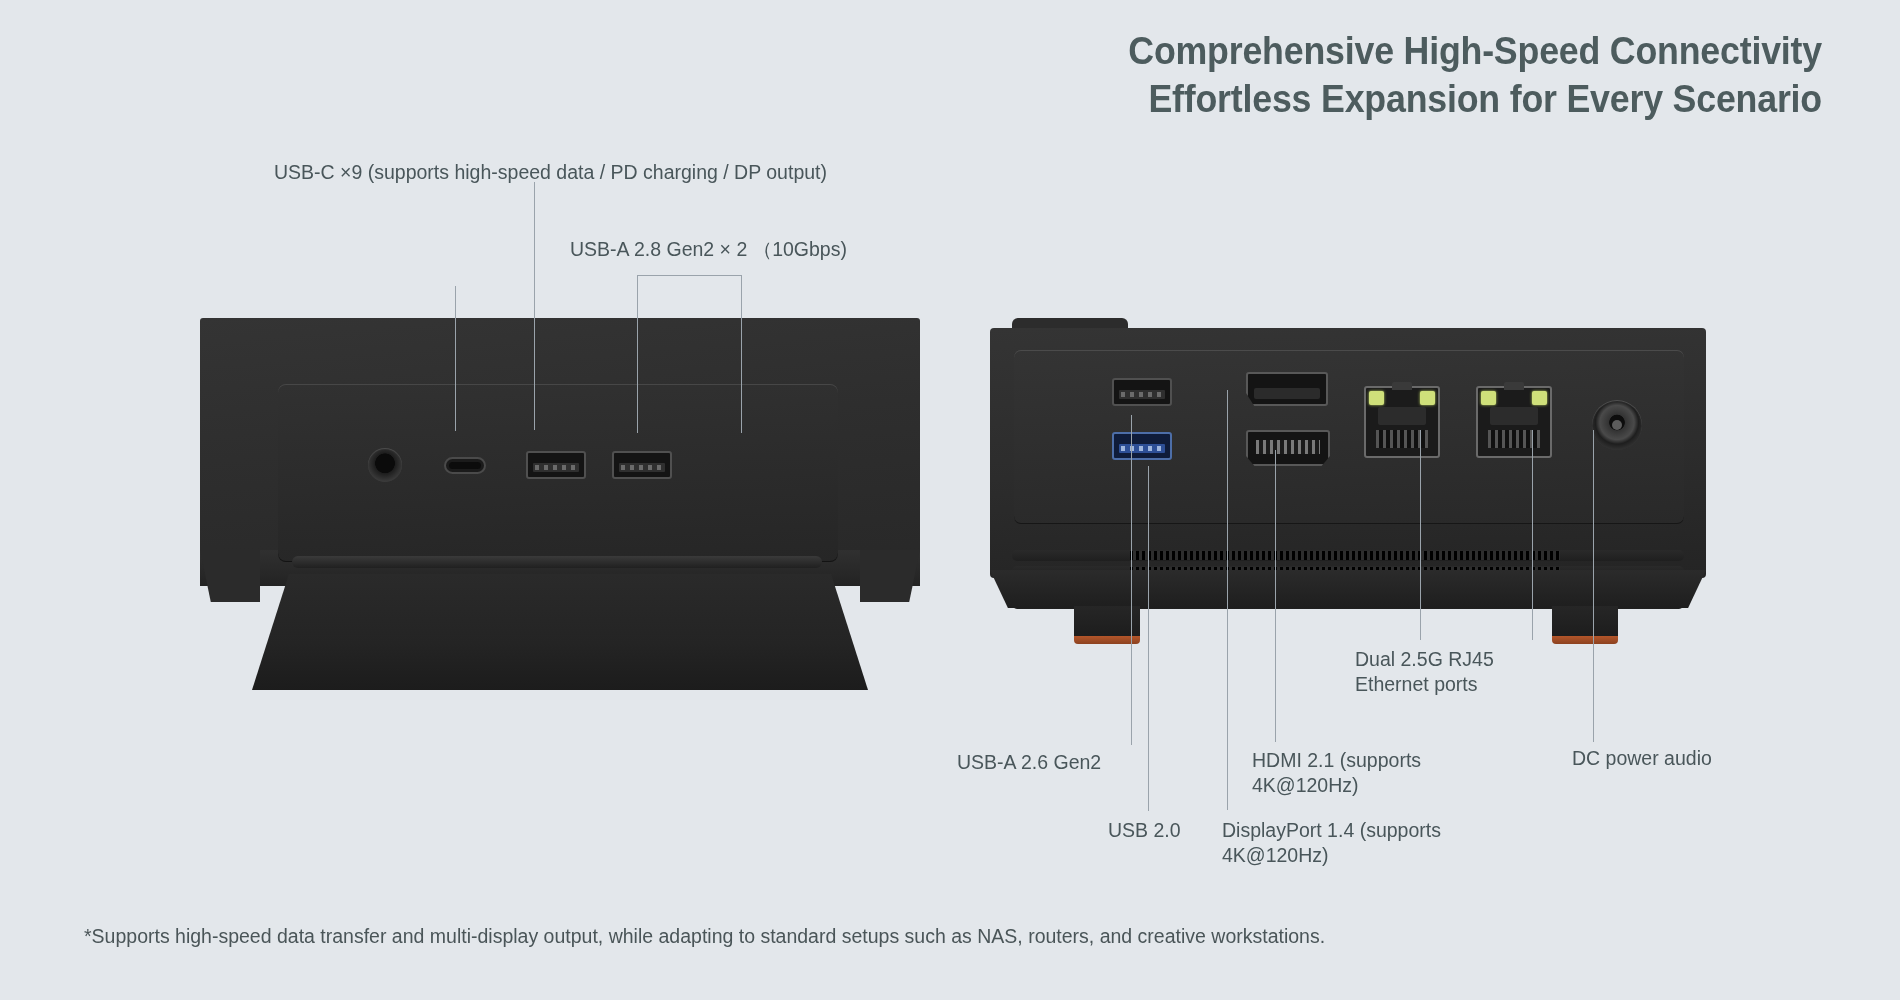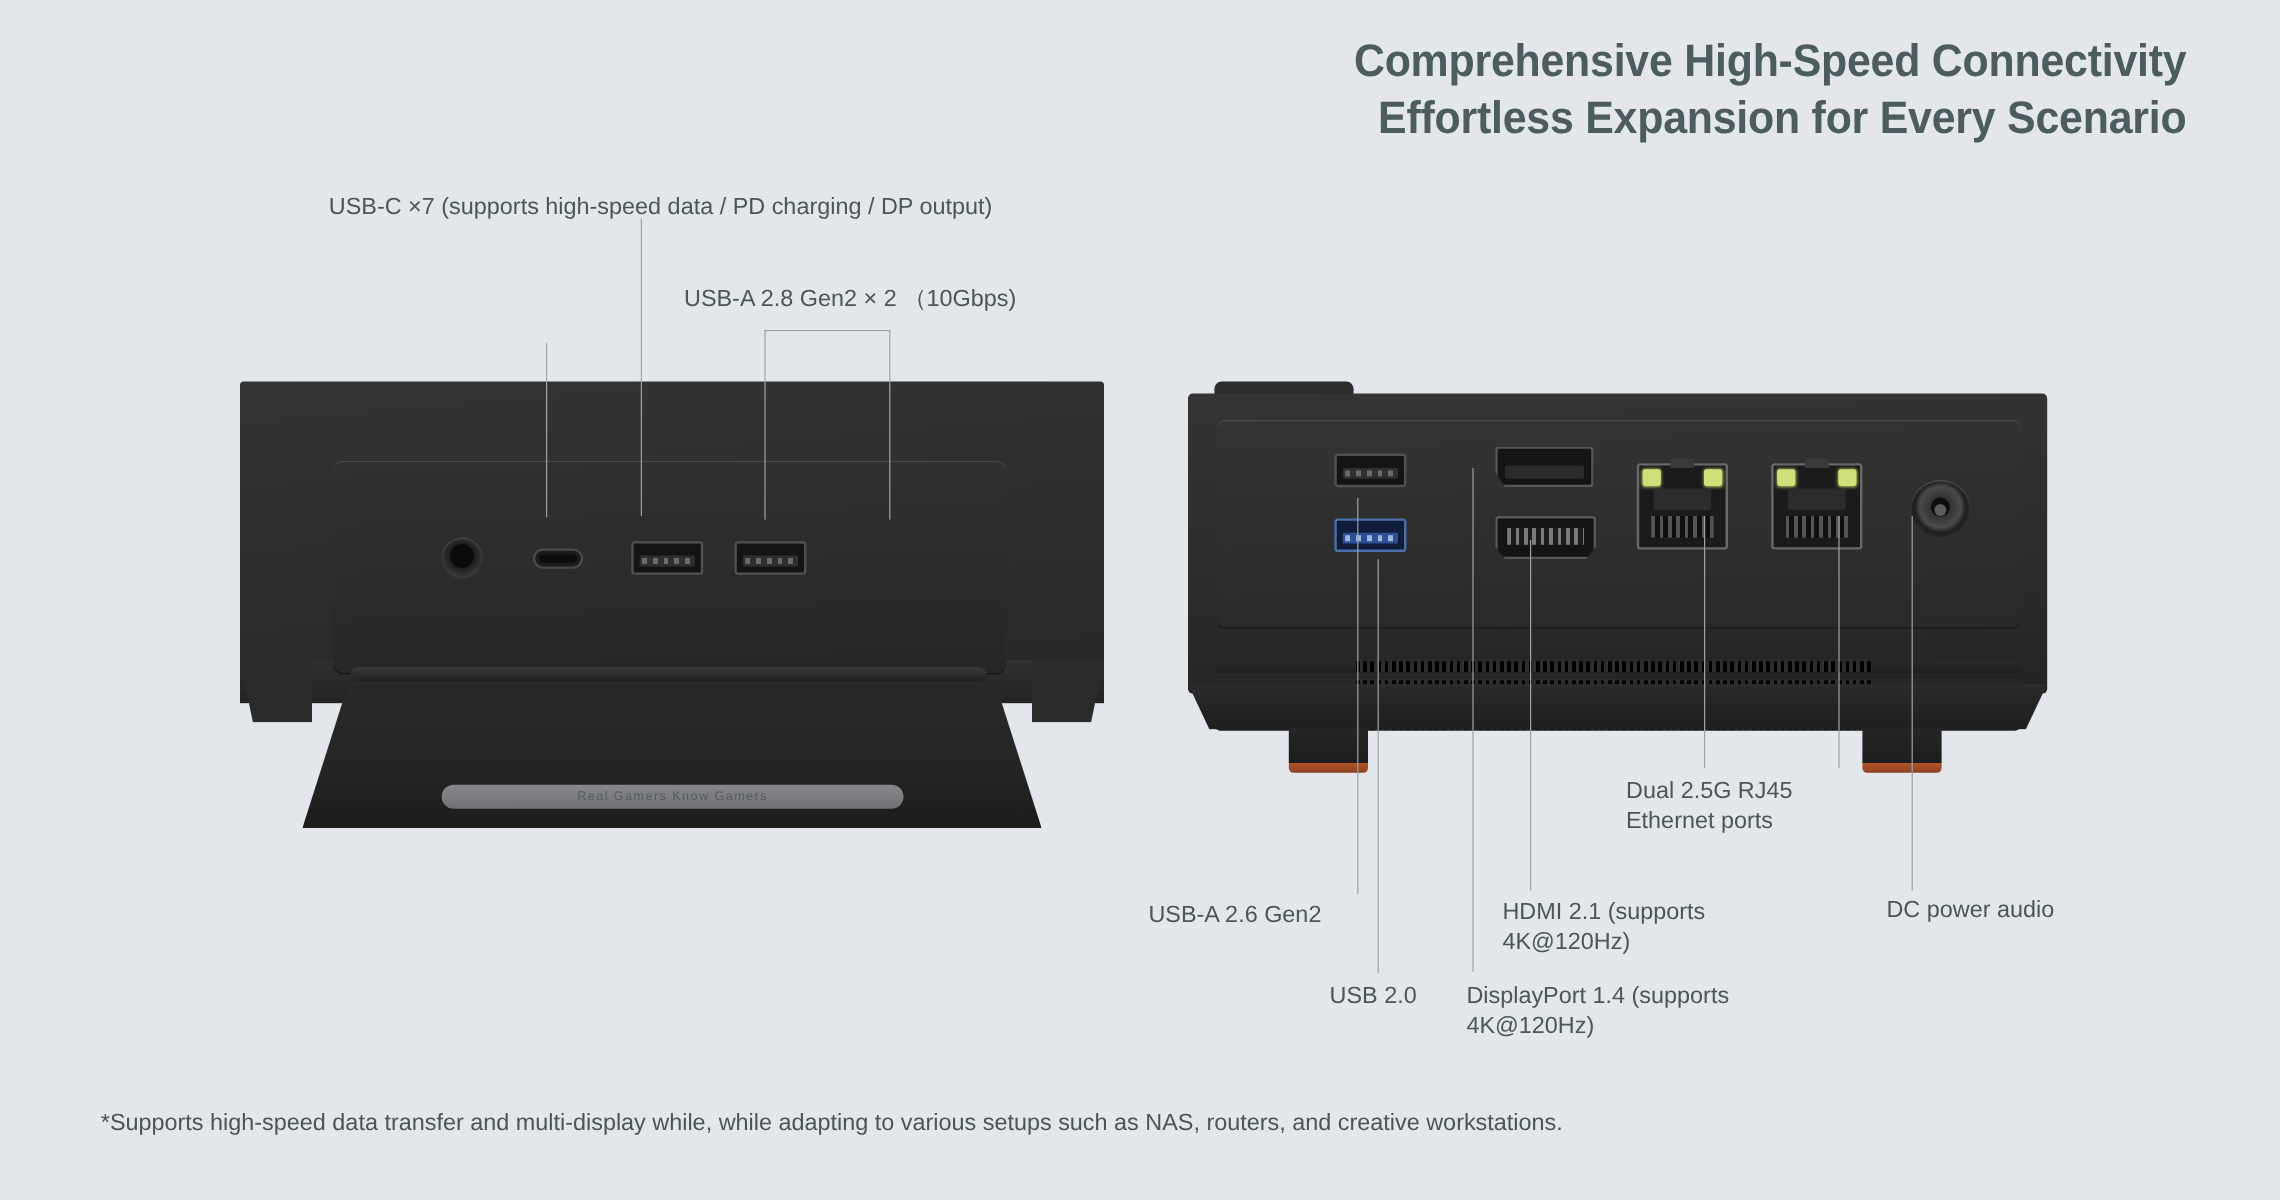--- a/index.html
+++ b/index.html
@@ -246,21 +246,20 @@
       <div class="typec" style="left:166px;top:73px;"></div>
       <div class="usba" style="left:248px;top:67px;">
           <span class="tongue"></span>
         </div>
       <div class="usba" style="left:334px;top:67px;">
           <span class="tongue"></span>
         </div>
     </div>
     <div class="l-hinge"></div>
     <div class="l-stand"></div>
-    <div class="l-plate">Real Gamers Know Gamers</div>
   </div>
 
   <div id="rightDev">
     <div class="r-topnub"></div>
     <div class="r-body"></div>
     <div class="r-panel">
       <div class="usba" style="left:98px;top:28px;">
           <span class="tongue"></span>
         </div>
       <div class="usba blue" style="left:98px;top:82px;">
@@ -300,21 +299,21 @@
         </div>
       <div class="ventrow" style="top:48px;">
           <i style="left:118px;width:430px;"></i>
         </div>
     </div>
     <div class="r-base"></div>
     <div class="foot" style="left:84px;top:288px;"></div>
     <div class="foot" style="left:562px;top:288px;"></div>
   </div>
 
-  <div class="lbl l" style="left:274px;top:160px;">USB-C ×7 (supports high-speed data / PD charging / DP output)</div>
+  <div class="lbl l" style="left:274px;top:160px;">USB-C ×9 (supports high-speed data / PD charging / DP output)</div>
   <div class="lbl l" style="left:570px;top:237px;">USB-A 2.8 Gen2 × 2 （10Gbps)</div>
 
   <div class="leader v" style="left:455px;top:286px;height:145px;"></div>
 
   <div class="leader v" style="left:534px;top:182px;height:248px;"></div>
 
   <div class="leader h" style="left:637px;top:275px;width:104px;"></div>
   <div class="leader v" style="left:637px;top:275px;height:158px;"></div>
   <div class="leader v" style="left:741px;top:275px;height:158px;"></div>
 
@@ -334,15 +333,15 @@
 
   <div class="leader v" style="left:1227px;top:390px;height:420px;"></div>
 
   <div class="leader v" style="left:1275px;top:450px;height:292px;"></div>
 
   <div class="leader v" style="left:1420px;top:430px;height:210px;"></div>
   <div class="leader v" style="left:1532px;top:430px;height:210px;"></div>
 
   <div class="leader v" style="left:1593px;top:430px;height:312px;"></div>
 
-  <div class="footnote">*Supports high-speed data transfer and multi-display while, while adapting to various setups such as NAS, routers, and creative workstations.</div>
+  <div class="footnote">*Supports high-speed data transfer and multi-display output, while adapting to standard setups such as NAS, routers, and creative workstations.</div>
 
 </div>
 
 </body></html>

